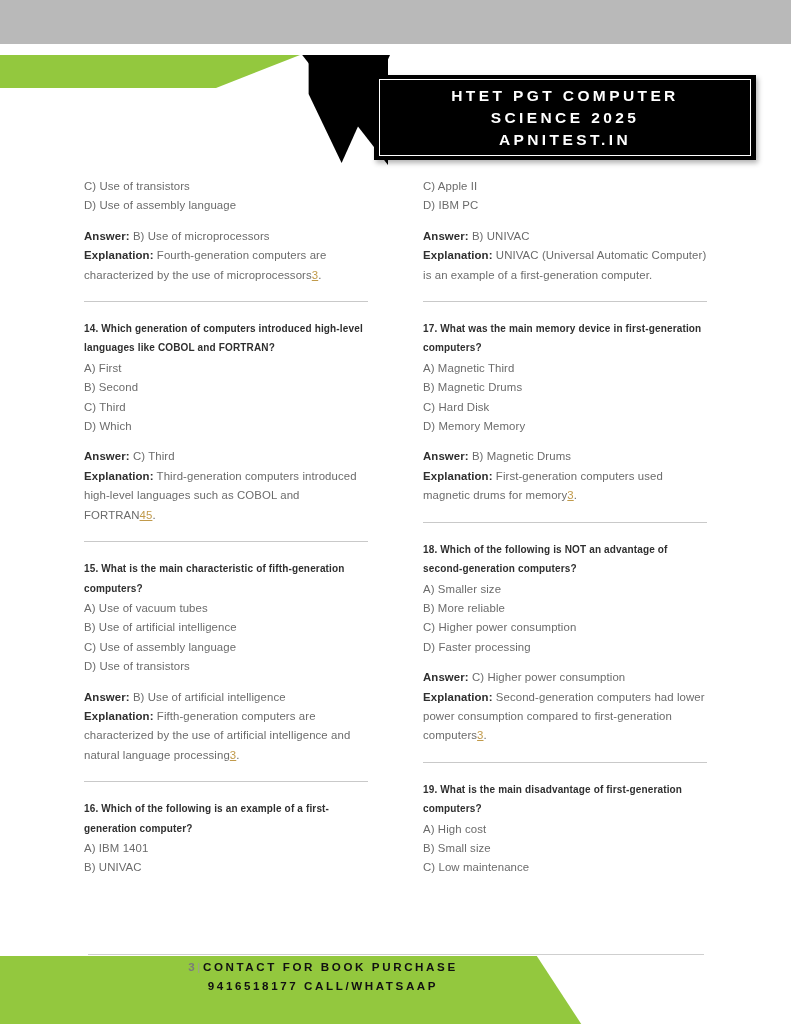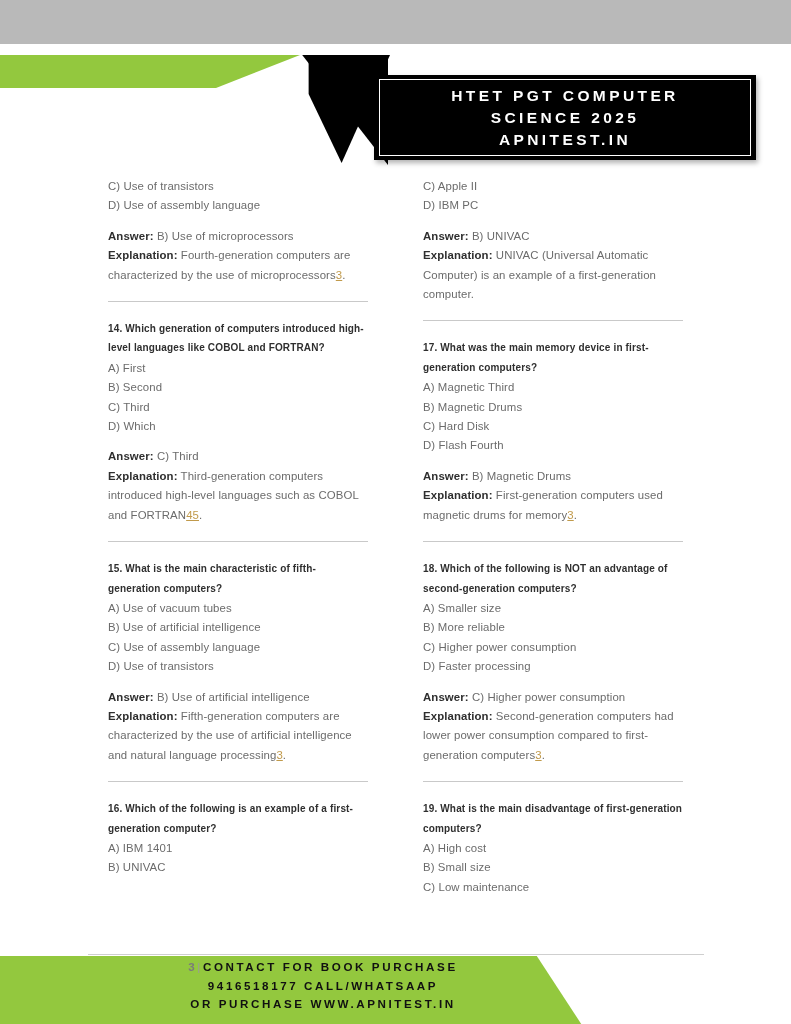--- a/index.html
+++ b/index.html
@@ -66,21 +66,21 @@
     white-space: nowrap;
   }
 
   
   .columns {
     position: absolute;
     left: 0; top: 133px;
     width: 791px;
     display: flex;
     gap: 55px;
-    padding: 0 108px;
+    padding: 0 84px;
     box-sizing: border-box;
   }
   .col { width: 285px; }
 
   .qblock { margin-bottom: 0; }
 
   .sep {
     border: none;
     border-top: 1px solid #c9c9c9;
     margin: 16px 0 17px 0;
@@ -235,21 +235,21 @@
         <p class="exp"><b>Explanation:</b><span> UNIVAC (Universal Automatic Computer) is an example of a first-generation computer.</span><span class="cite"></span><span></span></p>
       </div>
 
       <hr class="sep">
 
       <div class="qblock">
         <p class="qtitle">17. What was the main memory device in first-generation computers?</p>
         <p class="opt">A) Magnetic Third</p>
         <p class="opt">B) Magnetic Drums</p>
         <p class="opt">C) Hard Disk</p>
-        <p class="opt">D) Flash Fourth</p>
+        <p class="opt">D) Memory Memory</p>
         <div class="gap"></div>
         <p class="ans"><b>Answer:</b><span> B) Magnetic Drums</span></p>
         <p class="exp"><b>Explanation:</b><span> First-generation computers used magnetic drums for memory</span><span class="cite">3</span><span>.</span></p>
       </div>
 
       <hr class="sep">
 
       <div class="qblock">
         <p class="qtitle">18. Which of the following is NOT an advantage of second-generation computers?</p>
         <p class="opt">A) Smaller size</p>
@@ -273,16 +273,15 @@
     </div>
   </div>
 
   <div class="deco-bot-green"></div>
   <div class="deco-bot-black"></div>
   <div class="footer-rule"></div>
 
   <div class="footer-text">
     <p class="fline"><span class="fpage">3</span><span class="fsep">|</span><span>CONTACT FOR BOOK PURCHASE</span></p>
     <p class="fline">9416518177 CALL/WHATSAAP</p>
-    <p class="fline">OR PURCHASE WWW.APNITEST.IN</p>
   </div>
 
 </div>
 
 </body></html>

